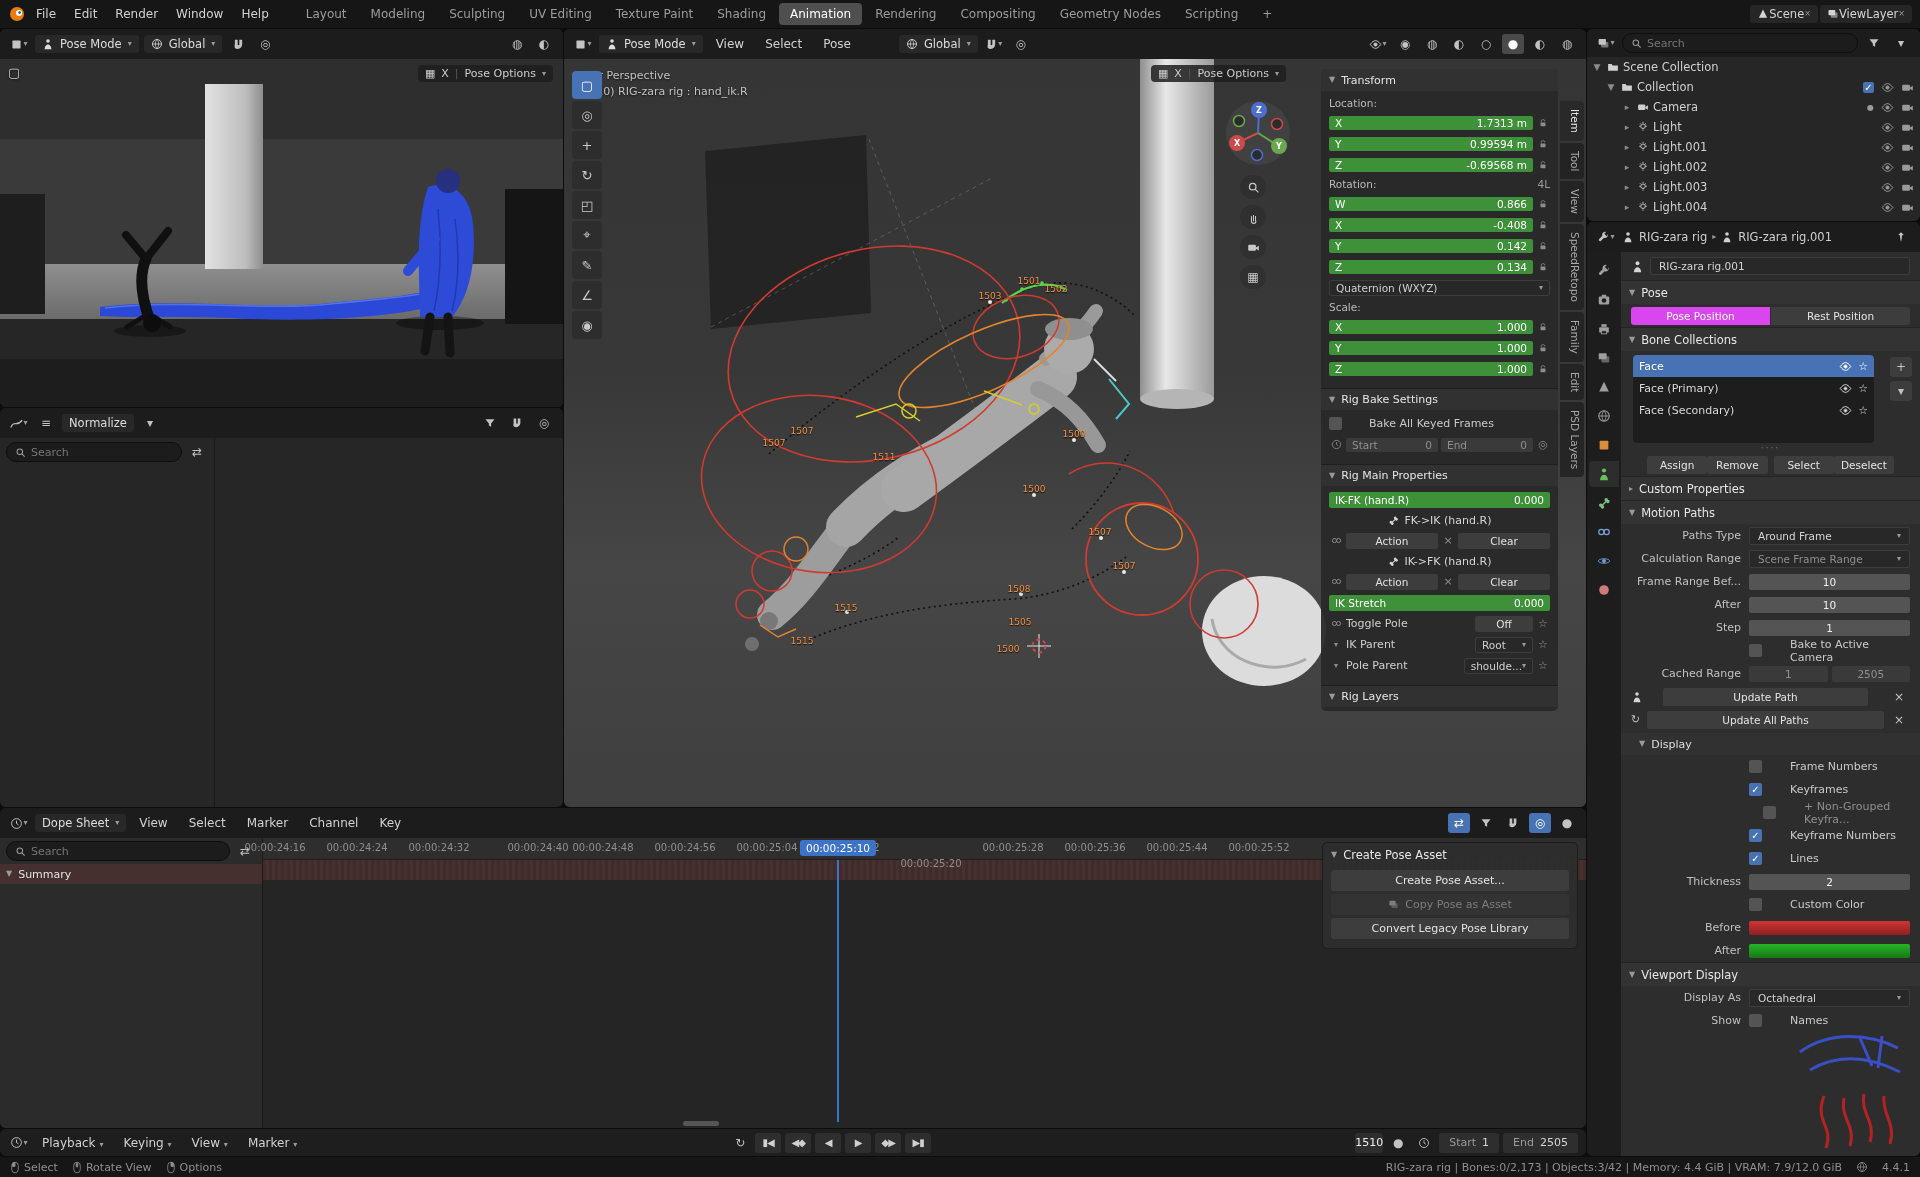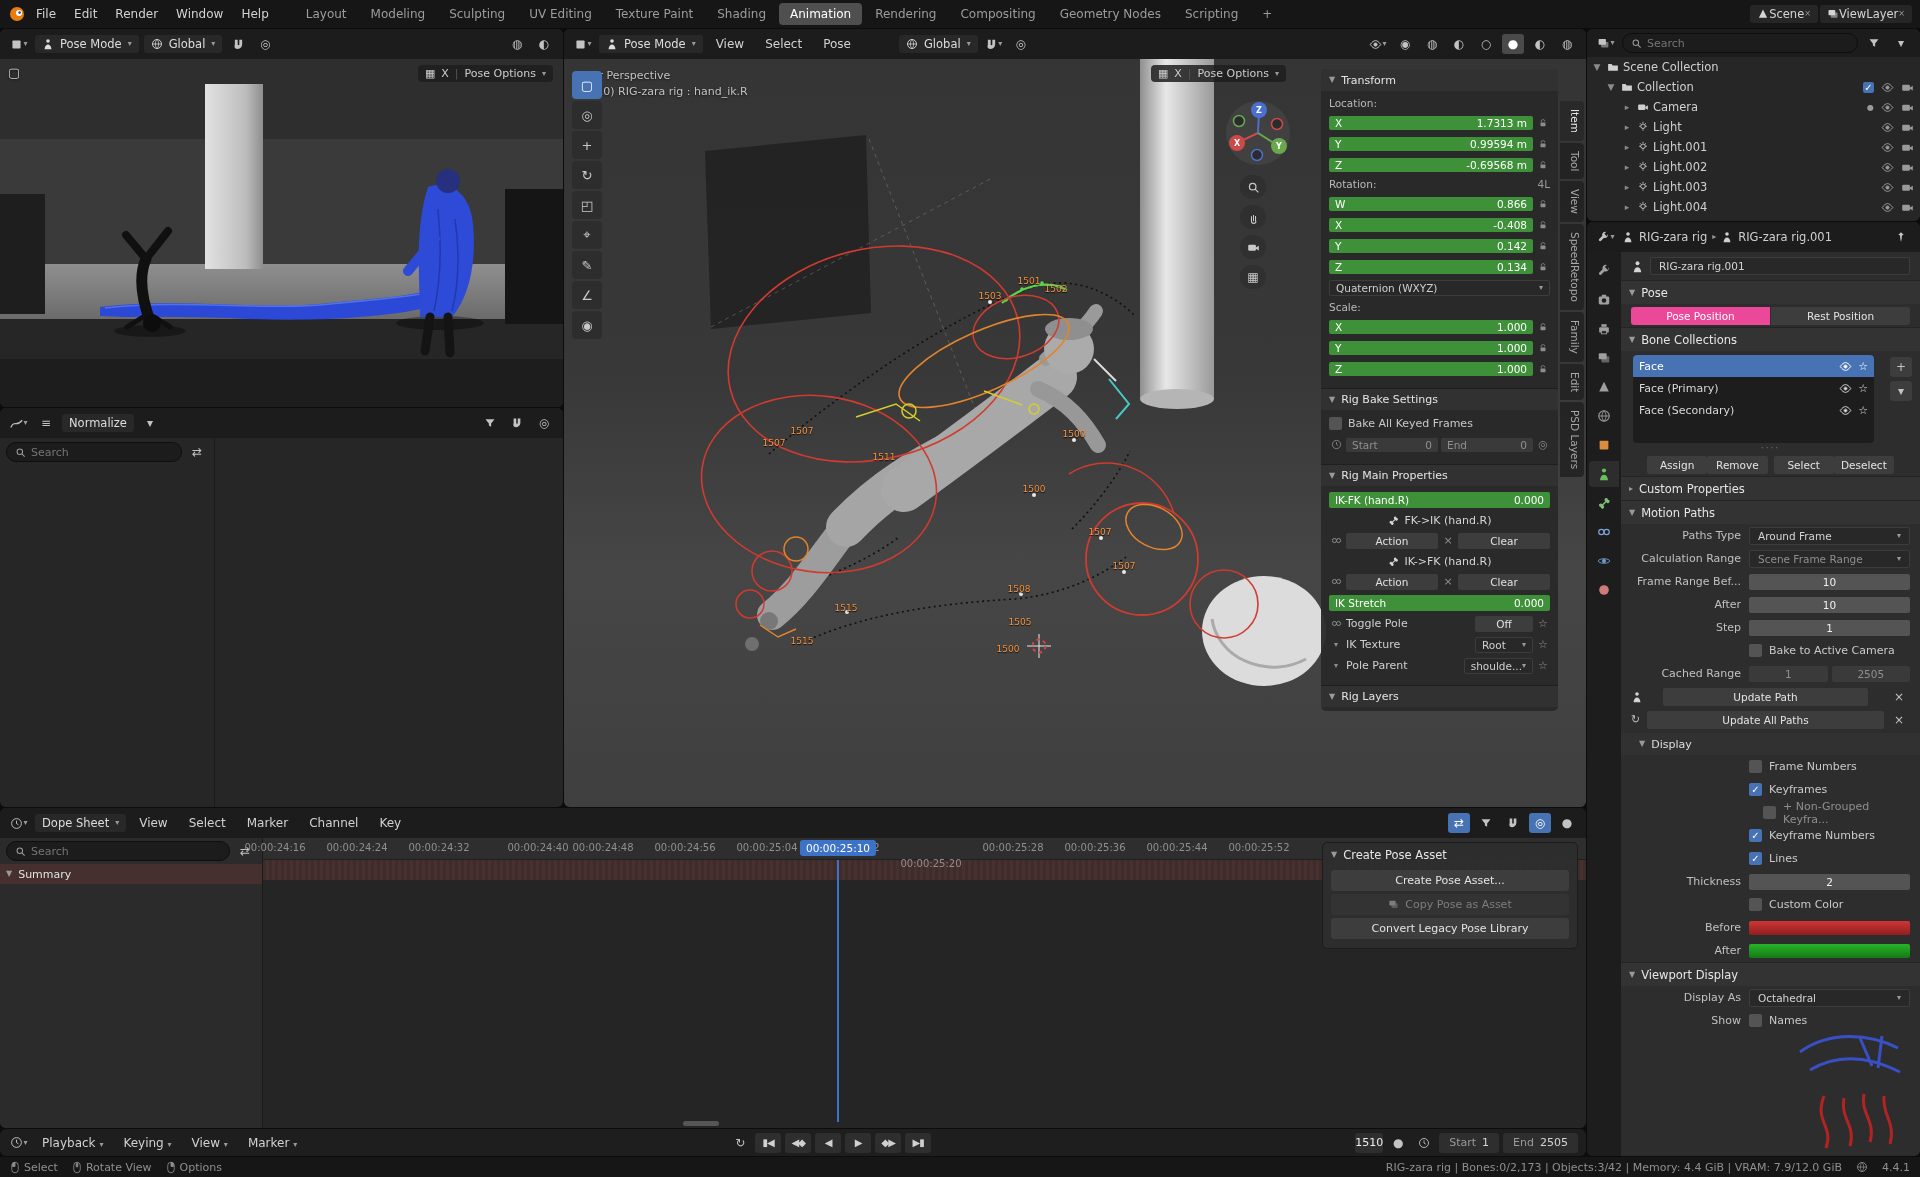--- a/index.html
+++ b/index.html
@@ -90,27 +90,27 @@
   .phead{height:24px;display:flex;align-items:center;gap:6px;background:#333;border-top:1px solid #242424;padding:0 8px;color:#e6e6e6;font-size:11.5px}
   .prow{display:flex;align-items:center;height:23px;padding:0 10px 0 0;font-size:11px}
   .plab{width:128px;text-align:right;padding-right:8px;color:#c0c0c0;white-space:nowrap;overflow:hidden;flex:none}
   .pval{flex:1;display:flex;align-items:center;gap:4px}
   .pfield{flex:1;background:#545454;border-radius:2px;padding:2px 8px;text-align:center;color:#f0f0f0;font-size:10.5px}
   .pfield.dim{background:#3a3a3a;color:#8f8f8f}
   .pdd{flex:1;display:flex;justify-content:space-between;align-items:center;background:#282828;border:1px solid #3c3c3c;border-radius:2px;padding:2px 8px;font-size:10.5px}
   .pdd.dim{color:#8f8f8f}
   .cb{width:13px;height:13px;border-radius:2px;background:#545454;flex:none;display:flex;align-items:center;justify-content:center;font-size:10px;color:#fff}
   .cb.on{background:#4772b3}
-  .cblab{margin-left:3px;color:#c9c9c9}
+  .cblab{margin-left:24px;color:#c9c9c9}
   .pbtn{flex:1;background:#3d3d3d;border-radius:2px;text-align:center;padding:3px 0;font-size:10.5px;color:#e3e3e3}
   .seg{display:flex;flex:1;gap:1px}
   .seg .pbtn{border-radius:0}
   .seg .pbtn:first-child{border-radius:3px 0 0 3px}
   .seg .pbtn:last-child{border-radius:0 3px 3px 0}
-  .seg .pbtn.active{background:#ec4899;color:#fff}
+  .seg .pbtn.active{background:#d946ef;color:#fff}
   .blist{background:#1d1d1d;border-radius:4px;margin:4px 10px 0 12px;height:88px;position:relative;overflow:hidden}
   .brow{display:flex;align-items:center;height:22px;padding:0 6px;font-size:11px;color:#d8d8d8;gap:6px}
   .brow.sel{background:#4772b3;color:#fff}
   .colorbar{flex:1;height:14px;border-radius:2px}
   .subhead{height:22px;display:flex;align-items:center;gap:6px;background:#313131;margin-top:2px;padding:0 8px 0 18px;color:#dedede;font-size:11px}
 </style>
 </head>
 <body>
 
 <svg width="0" height="0" style="position:absolute">
@@ -794,21 +794,21 @@
               <svg class="si" width="11" height="11">
                 <use href="#s-chain" fill="none" stroke="#8d8d8d"></use>
               </svg>
             </span>
           <span style="flex:1">Toggle Pole</span>
           <div class="nbtn" style="width:58px">Off</div>
           <span class="lockc">☆</span>
         </div>
         <div class="nrow">
           <span class="lockc caret">▾</span>
-          <span style="flex:1">IK Texture</span>
+          <span style="flex:1">IK Parent</span>
           <div class="ndd" style="flex:0 0 58px">
               <span>Root</span>
               <span class="caret">▾</span>
             </div>
           <span class="lockc">☆</span>
         </div>
         <div class="nrow">
           <span class="lockc caret">▾</span>
           <span style="flex:1">Pole Parent</span>
           <div class="ndd" style="flex:0 0 58px">

